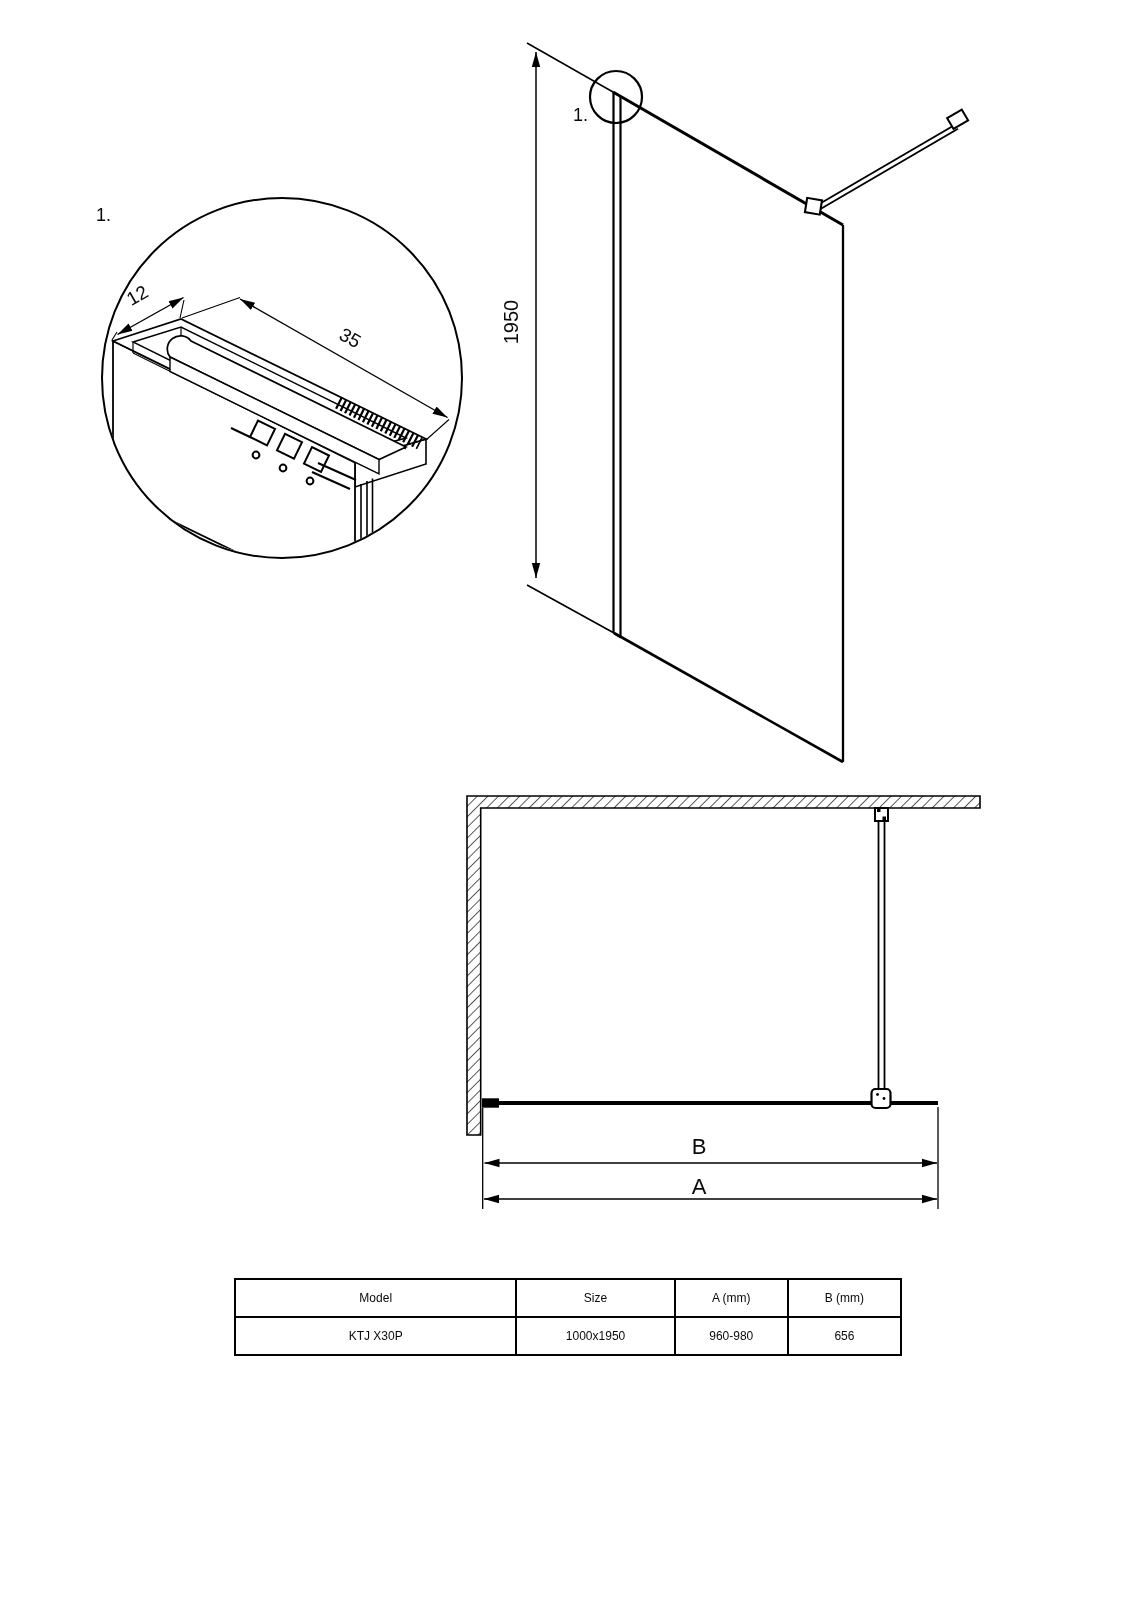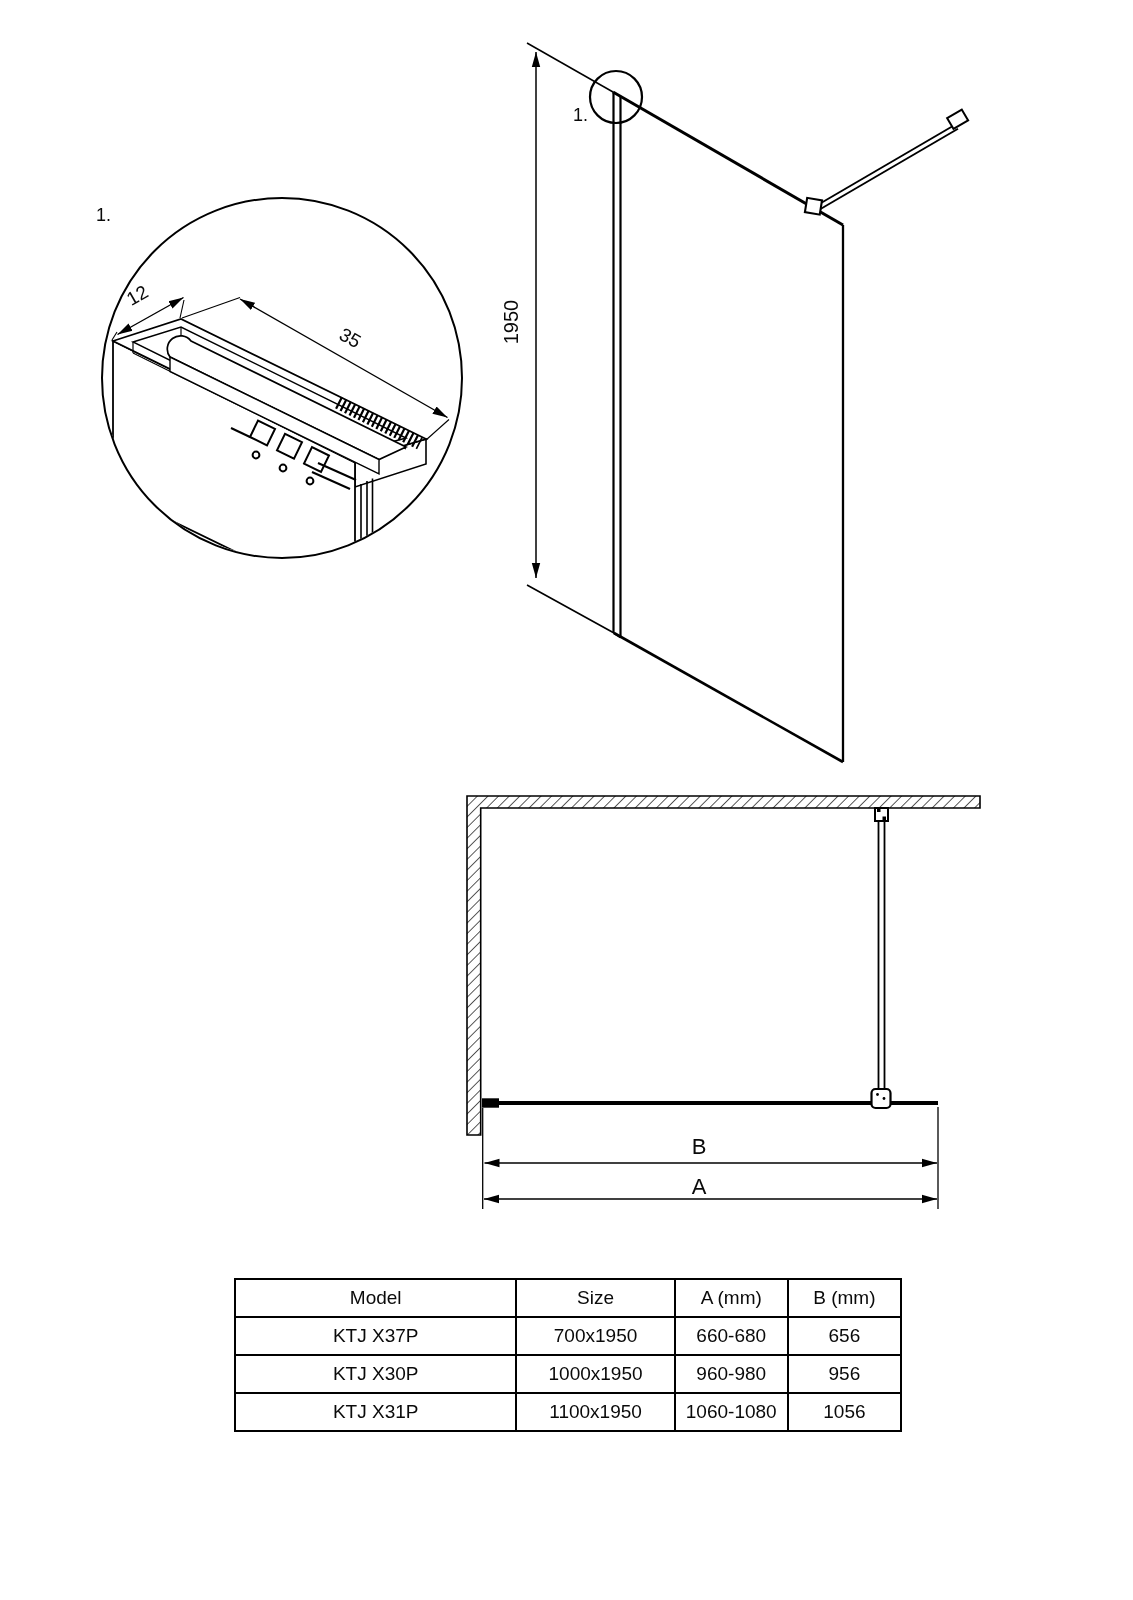--- a/index.html
+++ b/index.html
@@ -10,21 +10,21 @@
   #drawing{position:absolute;left:0;top:0;}
   svg text{fill:#0a0a0a;font-family:"Liberation Sans", sans-serif;}
   .dim-label{font-size:20px;}
   .dim-label-big{font-size:22px;}
   .callout-label{font-size:18px;}
   .iso-dim{font-size:19px;}
   
   #spec-table-wrap{position:absolute;left:234px;top:1278px;width:668px;}
   table.spec{
     border-collapse:collapse;table-layout:fixed;width:100%;
-    font-size:19px;color:#0a0a0a;padding-left:17px;
+    font-size:12px;color:#0a0a0a;padding-left:17px;
   }
   table.spec th, table.spec td{
     border:2.5px solid #000;height:36px;text-align:center;vertical-align:middle;
     font-weight:400;padding:0;white-space:nowrap;overflow:hidden;
   }
 </style>
 </head>
 <body>
 
 <svg id="drawing" width="1133" height="1600" viewBox="0 0 1133 1600" stroke-linecap="butt" stroke-linejoin="miter">
@@ -153,32 +153,20 @@
     <thead>
       <tr>
         <th>Model</th>
         <th>Size</th>
         <th>A (mm)</th>
         <th>B (mm)</th>
       </tr>
     </thead>
     <tbody id="spec-tbody">
         <tr>
-          <td>KTJ X37P</td>
-          <td>700x1950</td>
-          <td>660-680</td>
-          <td>656</td>
-        </tr>
-        <tr>
           <td>KTJ X30P</td>
           <td>1000x1950</td>
           <td>960-980</td>
-          <td>956</td>
-        </tr>
-        <tr>
-          <td>KTJ X31P</td>
-          <td>1100x1950</td>
-          <td>1060-1080</td>
-          <td>1056</td>
+          <td>656</td>
         </tr>
       </tbody>
   </table>
 </div>
 
 </body></html>

